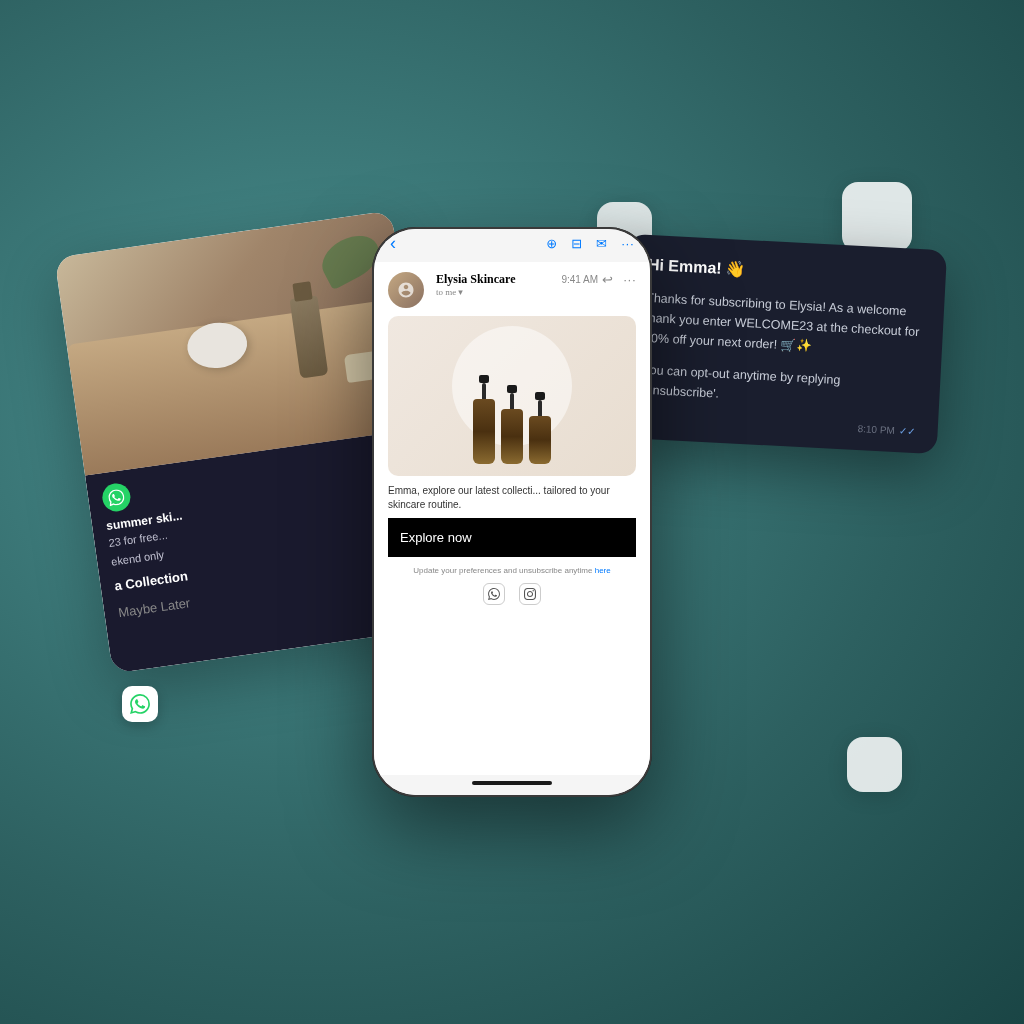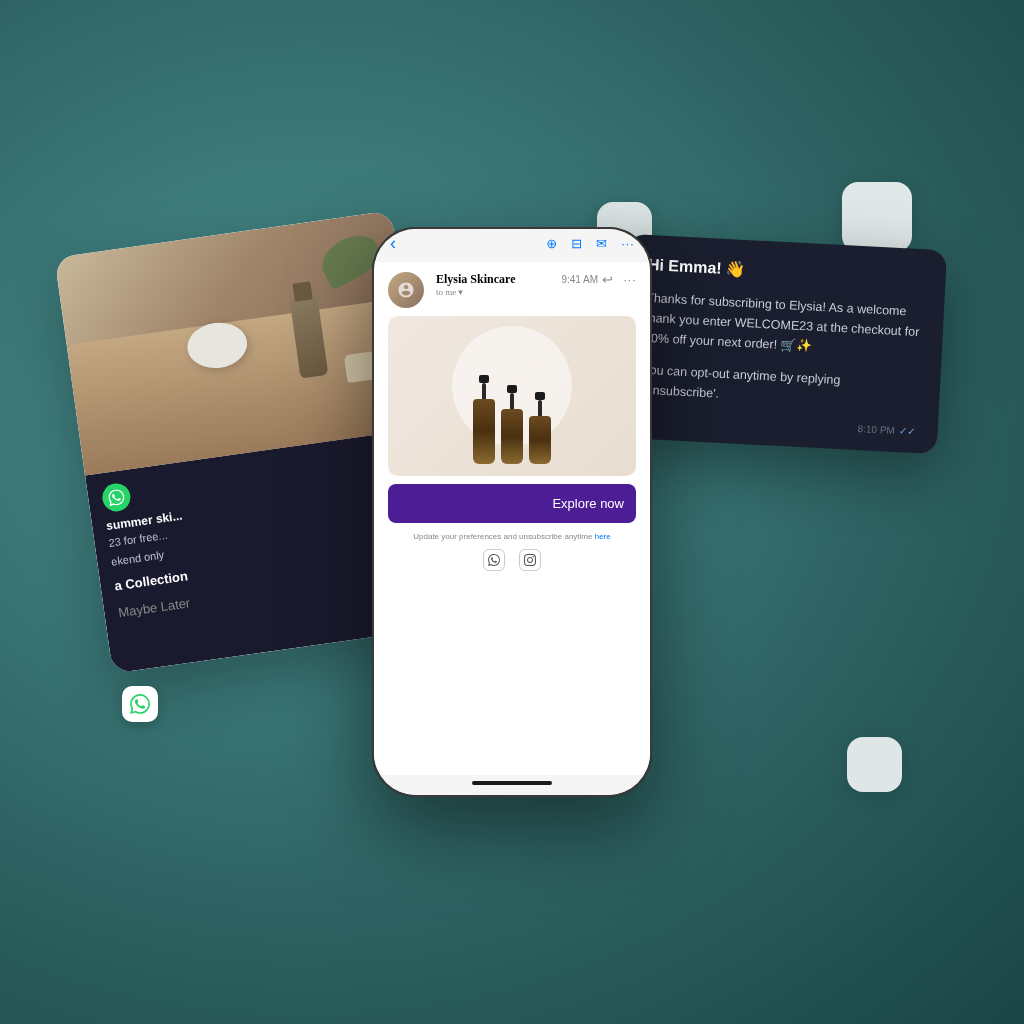--- a/index.html
+++ b/index.html
@@ -407,25 +407,25 @@
 
     .email-body-text {
       padding: 0 14px 6px;
       font-size: 10px;
       color: #333;
       line-height: 1.4;
     }
 
     .explore-button {
       margin: 0 14px 8px;
-      background: #4c1d95;
+      background: #000000;
       color: #fff;
-      border-radius: 8px;
+      border-radius: 0;
       padding: 12px;
-      text-align: right;
+      text-align: left;
       font-size: 13px;
       font-weight: 500;
       cursor: pointer;
     }
 
     .email-footer {
       padding: 0 14px 6px;
       text-align: center;
     }
 
@@ -657,20 +657,21 @@
             </div>
 
             <div class="serum-bottle">
               <div class="bottle-dropper-cap"></div>
               <div class="bottle-dropper"></div>
               <div class="bottle-body short"></div>
             </div>
           </div>
         </div>
 
+        <div class="email-body-text">Emma, explore our latest collecti... tailored to your skincare routine.</div>
 
         <div class="explore-button">Explore now</div>
 
         <div class="email-footer">
           <div class="footer-text">
             <span>Update your preferences and unsubscribe anytime</span>
             <span class="footer-link">here</span>
           </div>
           <div class="social-icons">
             <div class="social-icon">

